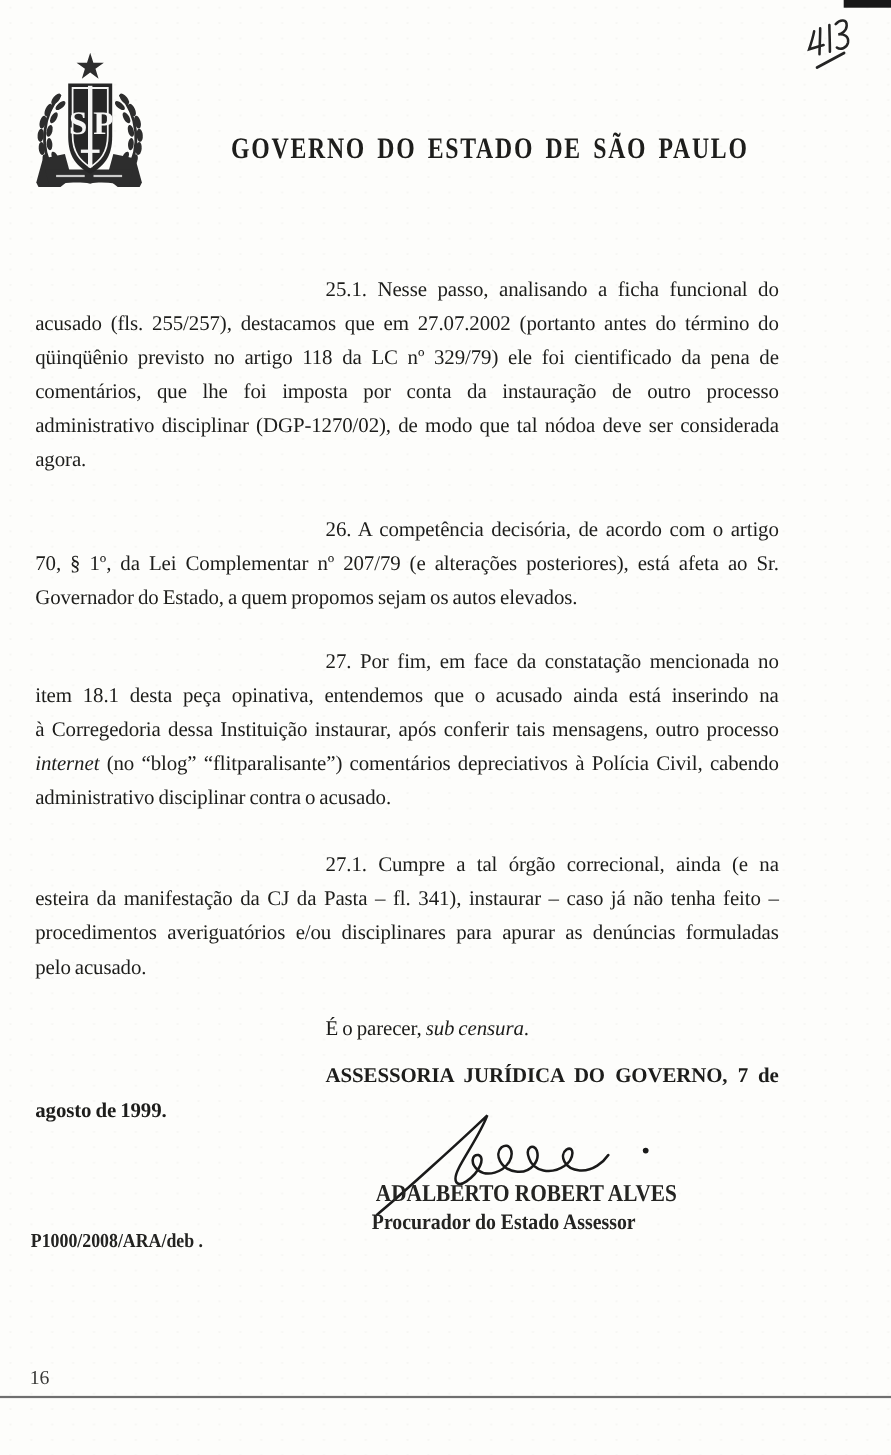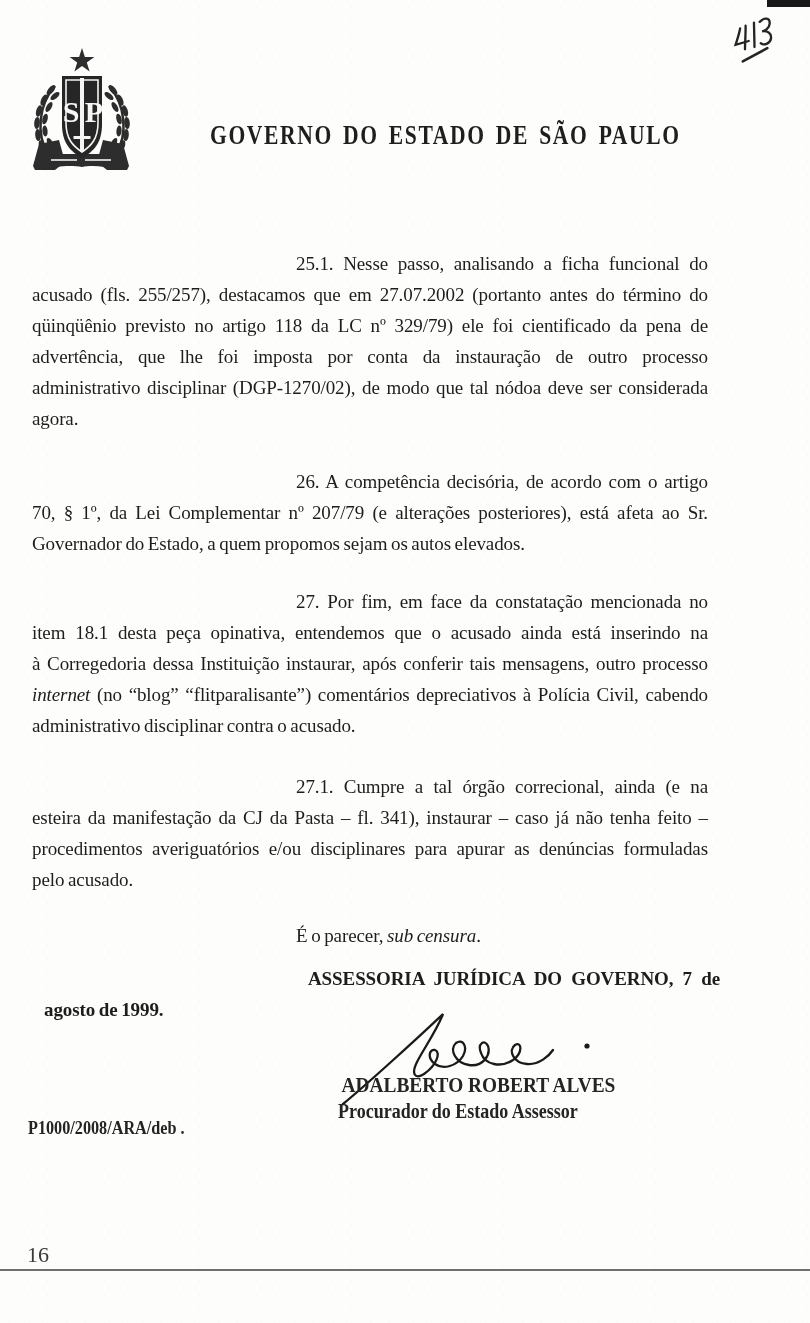--- a/index.html
+++ b/index.html
@@ -44,21 +44,21 @@
     transform:scaleX(0.88);transform-origin:50% 50%;color:#242422;
   }
   .sig-title{
     font-weight:bold;font-size:20px;line-height:26px;white-space:nowrap;
     transform:scaleX(0.9);transform-origin:50% 50%;color:#242422;
   }
   .doc-ref{
     position:absolute;left:28px;top:1118px;font-weight:bold;font-size:18px;
     white-space:nowrap;transform:scaleX(0.9);transform-origin:0 50%;color:#232321;
   }
-  .page-number{position:absolute;left:27px;top:1242px;font-size:22px;color:#3a3a38;}
+  .page-number{position:absolute;left:27px;top:1242px;font-size:18px;color:#3a3a38;}
   .bottom-rule{position:absolute;left:0;top:1269px;width:810px;height:2px;background:#6f6f6f;}
 </style>
 </head>
 <body>
 
 <div class="page">
 
   <div class="scan-strip"></div>
 
   <svg class="logo" viewBox="0 0 112 142" aria-hidden="true">
@@ -126,21 +126,21 @@
       <path d="M33 8 C38 4 44 5 43 11 C42 16 37 18 34 18 C39 18 44 21 42 27 C40 32 34 33 31 30"></path>
       <path d="M10 46 L37 36" stroke-width="2.6"></path>
     </g>
   </svg>
 
   <div class="doc-body">
       <div class="block" style="top: 248px;">
         <div class="line indent justify"><span>25.1. Nesse passo, analisando a ficha funcional do</span></div>
         <div class="line justify"><span>acusado (fls. 255/257), destacamos que em 27.07.2002 (portanto antes do término do</span></div>
         <div class="line justify"><span>qüinqüênio previsto no artigo 118 da LC nº 329/79) ele foi cientificado da pena de</span></div>
-        <div class="line justify"><span>advertência, que lhe foi imposta por conta da instauração de outro processo</span></div>
+        <div class="line justify"><span>comentários, que lhe foi imposta por conta da instauração de outro processo</span></div>
         <div class="line justify"><span>administrativo disciplinar (DGP-1270/02), de modo que tal nódoa deve ser considerada</span></div>
         <div class="line"><span>agora.</span></div>
       </div>
       <div class="block" style="top: 466px;">
         <div class="line indent justify"><span>26. A competência decisória, de acordo com o artigo</span></div>
         <div class="line justify"><span>70, § 1º, da Lei Complementar nº 207/79 (e alterações posteriores), está afeta ao Sr.</span></div>
         <div class="line"><span>Governador do Estado, a quem propomos sejam os autos elevados.</span></div>
       </div>
       <div class="block" style="top: 586px;">
         <div class="line indent justify"><span>27. Por fim, em face da constatação mencionada no</span></div>
@@ -151,21 +151,21 @@
       </div>
       <div class="block" style="top: 771px;">
         <div class="line indent justify"><span>27.1. Cumpre a tal órgão correcional, ainda (e na</span></div>
         <div class="line justify"><span>esteira da manifestação da CJ da Pasta – fl. 341), instaurar – caso já não tenha feito –</span></div>
         <div class="line justify"><span>procedimentos averiguatórios e/ou disciplinares para apurar as denúncias formuladas</span></div>
         <div class="line"><span>pelo acusado.</span></div>
       </div>
       <div class="block" style="top: 920px;">
         <div class="line indent"><span>É o parecer, </span><span class="italic">sub censura</span><span>.</span></div>
       </div>
-      <div class="block" style="top: 963px; margin-left: 12px;">
+      <div class="block" style="top: 963px;">
         <div class="line indent justify bold"><span>ASSESSORIA JURÍDICA DO GOVERNO, 7 de</span></div>
         <div class="line bold"><span>agosto de 1999.</span></div>
       </div>
     </div>
 
   <svg class="signature-svg" viewBox="0 0 290 100" aria-hidden="true">
     <g fill="none" stroke="#1a1a1a" stroke-width="2.3" stroke-linecap="round">
       <path d="M18 96 C40 78 95 28 118 6 C112 22 98 42 92 54 C86 66 90 72 99 66
                C112 57 116 44 110 42 C104 41 102 50 110 56 C118 62 132 58 138 48
                C143 39 138 30 131 35 C124 41 130 55 144 57 C158 59 166 47 163 38

